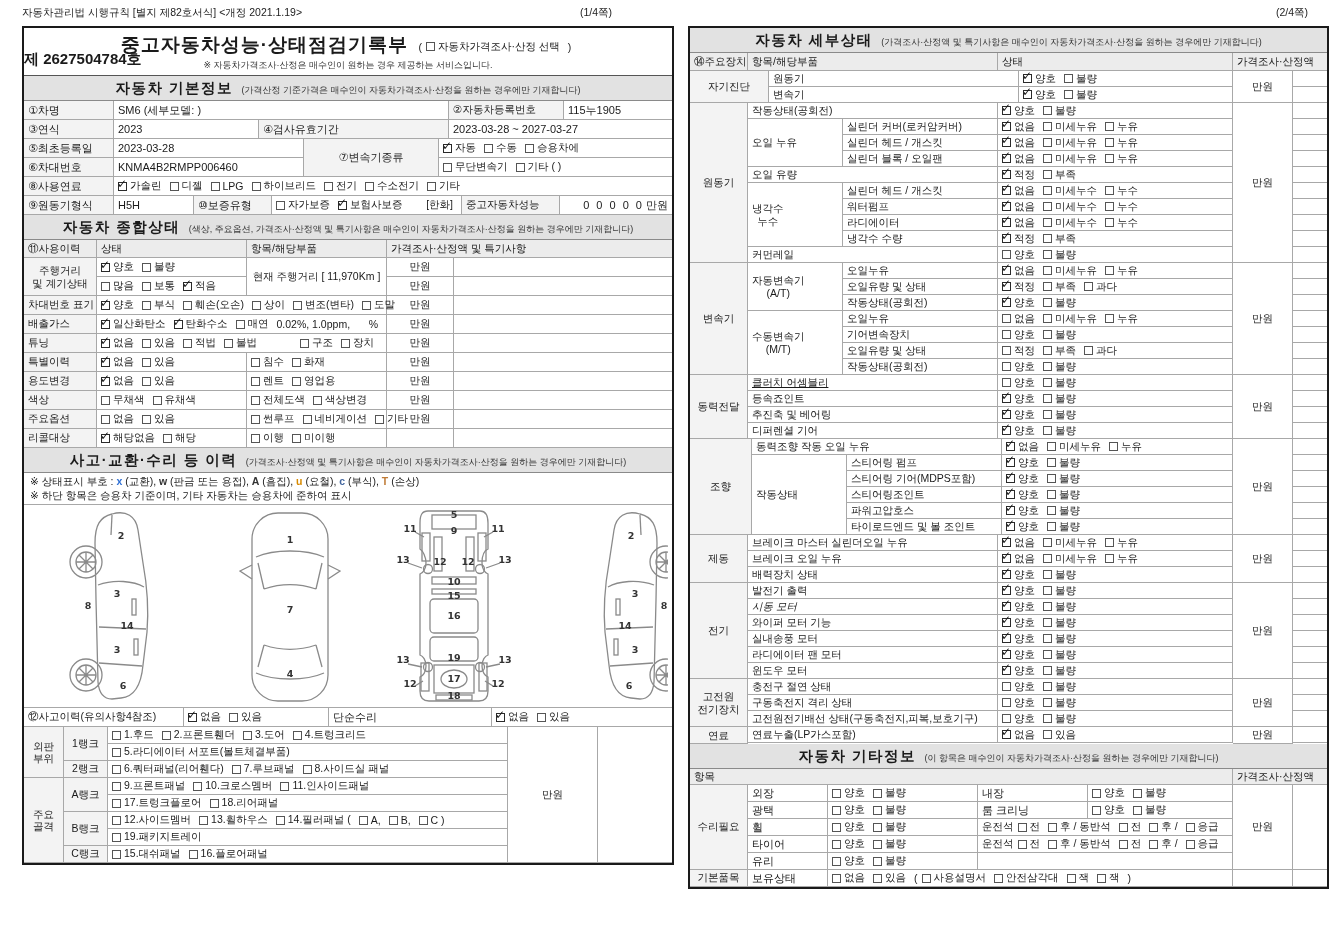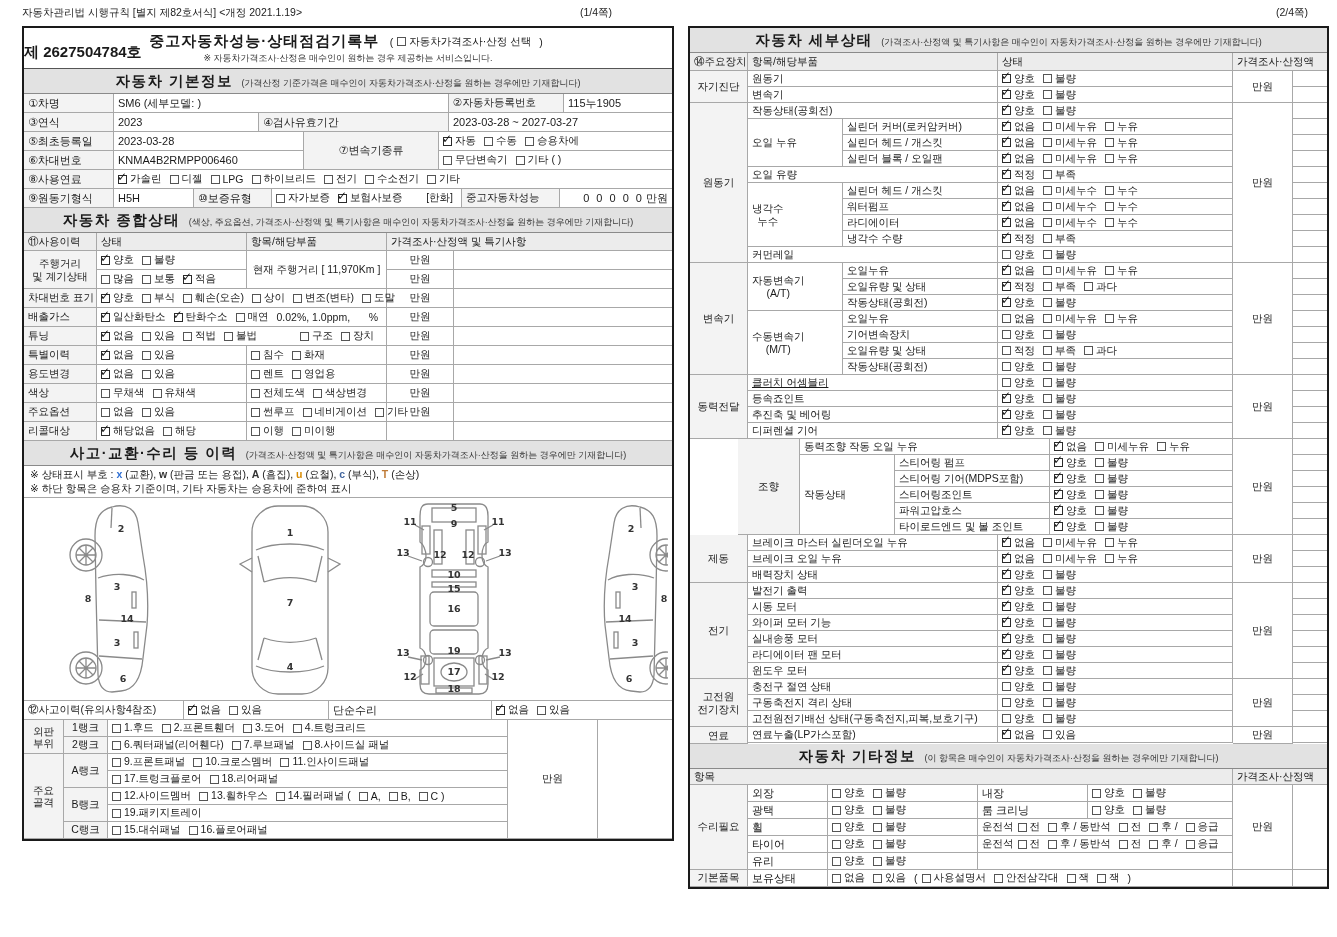--- a/index.html
+++ b/index.html
@@ -27,21 +27,21 @@
   .sm{font-size:10.5px}.xs{font-size:10px}
   .opt{display:inline-flex;align-items:center;margin-right:8px;font-size:10.5px;white-space:nowrap}
   .txt{font-size:10.5px;margin-right:4px;white-space:nowrap}
   .cb{position:relative;display:inline-block;width:9px;height:9px;border:1.3px solid #555;
       background:#fff;margin-right:3px;flex:none;box-sizing:border-box}
   .cb.ck{border-color:#2a2a2a}
   .cb.ck::after{content:"\2713";position:absolute;left:-2px;top:-6px;font-size:12px;font-weight:700;color:#1c1c1c}
   .legend{font-size:10.5px;padding:2px 6px;border-bottom:1px solid #a8a8a8;line-height:1.3}
   .titlewrap{position:relative;border-bottom:1px solid #555;padding:4px 0 3px;text-align:center}
   .docno{position:absolute;left:0;bottom:6px;font-size:15px;font-weight:700}
-  .maintitle{font-size:15px;font-weight:700;letter-spacing:1px}
+  .maintitle{font-size:19px;font-weight:700;letter-spacing:1px}
   .titleopt{font-size:11.5px;margin-left:6px}
   .titlenote{font-size:9px;color:#333;margin-top:1px}
   svg text{font-family:"DejaVu Sans",sans-serif}
 </style>
 </head>
 <body>
 
 <div class="meta" style="left:22px">자동차관리법 시행규칙 [별지 제82호서식] &lt;개정 2021.1.19&gt;</div>
 <div class="meta" style="left:580px">(1/4쪽)</div>
 <div class="meta" style="left:1276px">(2/4쪽)</div>
@@ -564,20 +564,26 @@
                   </span>
                   <span class="opt">
                     <span class="cb"></span>
                     <span class="olb">3.도어</span>
                   </span>
                   <span class="opt">
                     <span class="cb"></span>
                     <span class="olb">4.트렁크리드</span>
                   </span>
                 </div>
+              <div class="cell r17" style="width:100%">
+                  <span class="opt">
+                    <span class="cb"></span>
+                    <span class="olb">5.라디에이터 서포트(볼트체결부품)</span>
+                  </span>
+                </div>
             </div>
           </div>
           <div class="frow">
             <div class="cell lab ctr sm" style="width:44px">2랭크</div>
             <div class="cell r17" style="flex:1">
                 <span class="opt">
                   <span class="cb"></span>
                   <span class="olb">6.쿼터패널(리어휀다)</span>
                 </span>
                 <span class="opt">
@@ -689,21 +695,21 @@
     <span class="bn">(가격조사·산정액 및 특기사항은 매수인이 자동차가격조사·산정을 원하는 경우에만 기재합니다)</span>
   </div>
   <div class="frow">
     <div class="cell hdr r18" style="width:58px">⑭주요장치</div>
     <div class="cell hdr r18" style="width:250px">항목/해당부품</div>
     <div class="cell hdr r18" style="width:235px">상태</div>
     <div class="cell hdr r18 last" style="flex:1">가격조사·산정액</div>
   </div>
   <div id="detailBody">
       <div class="frow">
-        <div class="cell lab ctr pre sm" style="width: 58px;">자기진단</div>
+        <div class="cell lab ctr pre sm" style="width: 79px;">자기진단</div>
         <div class="col" style="flex: 1 1 0%;">
           <div class="frow">
             <div class="cell sm" style="width: 250px; height: 16px;">원동기</div>
             <div class="cell st" style="flex: 1 1 0%; height: 16px;">
               <span class="opt">
                 <span class="cb ck"></span>
                 <span class="olb">양호</span>
               </span>
               <span class="opt">
                 <span class="cb"></span>
@@ -1106,21 +1112,21 @@
         </div>
         <div class="cell ctr sm" style="width: 60px;">만원</div>
         <div class="col" style="width: 34px;">
           <div class="cell last" style="height: 16px; width: 34px;"></div>
           <div class="cell last" style="height: 16px; width: 34px;"></div>
           <div class="cell last" style="height: 16px; width: 34px;"></div>
           <div class="cell last" style="height: 16px; width: 34px;"></div>
         </div>
       </div>
       <div class="frow">
-        <div class="cell lab ctr pre sm" style="width: 62px; margin-left: 48px;">조향</div>
+        <div class="cell lab ctr pre sm" style="width: 62px;">조향</div>
         <div class="col" style="flex: 1 1 0%;">
           <div class="frow">
             <div class="cell sm" style="width: 250px; height: 16px;">동력조향 작동 오일 누유</div>
             <div class="cell st" style="flex: 1 1 0%; height: 16px;">
               <span class="opt">
                 <span class="cb ck"></span>
                 <span class="olb">없음</span>
               </span>
               <span class="opt">
                 <span class="cb"></span>
@@ -1281,21 +1287,21 @@
                 <span class="cb ck"></span>
                 <span class="olb">양호</span>
               </span>
               <span class="opt">
                 <span class="cb"></span>
                 <span class="olb">불량</span>
               </span>
             </div>
           </div>
           <div class="frow">
-            <div class="cell sm" style="width: 250px; height: 16px;">시동 모터</div>
+            <div class="cell sm" style="width: 250px; height: 16px; font-style: italic;">시동 모터</div>
             <div class="cell st" style="flex: 1 1 0%; height: 16px;">
               <span class="opt">
                 <span class="cb ck"></span>
                 <span class="olb">양호</span>
               </span>
               <span class="opt">
                 <span class="cb"></span>
                 <span class="olb">불량</span>
               </span>
             </div>

